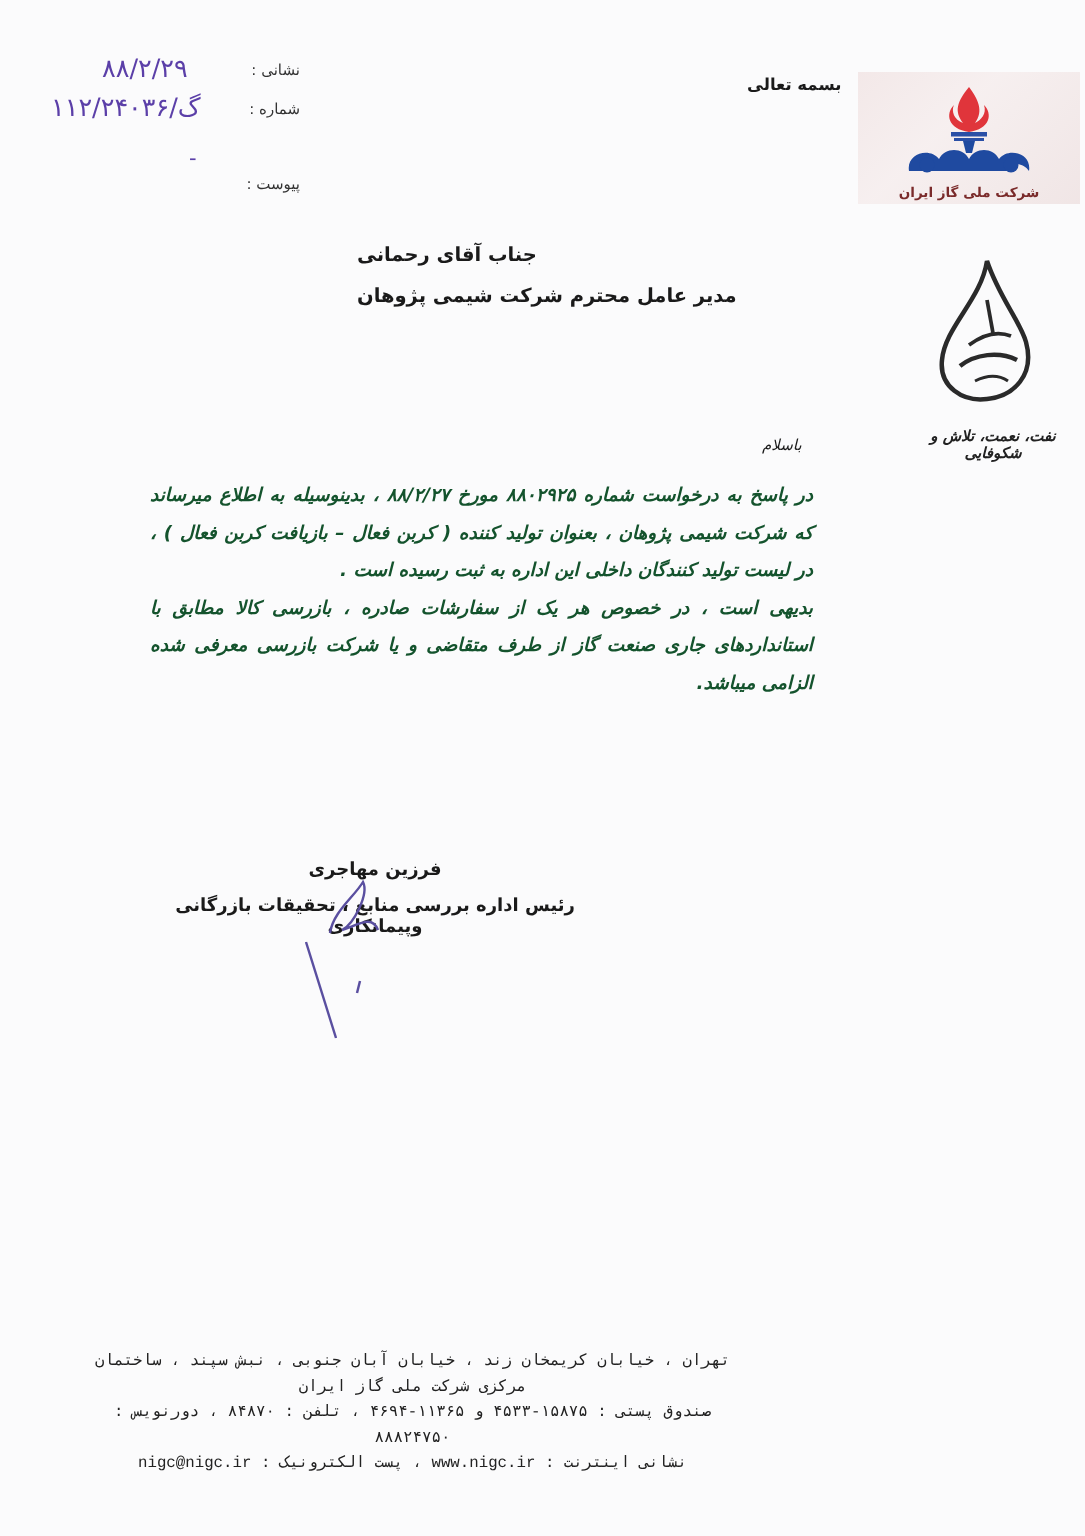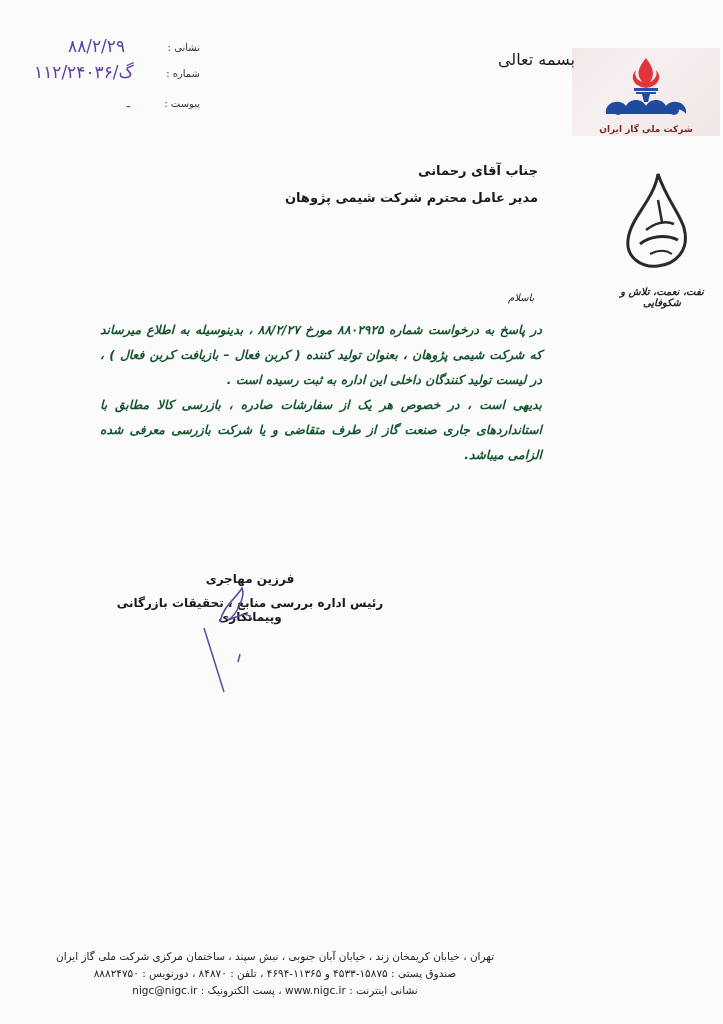--- a/index.html
+++ b/index.html
@@ -15,23 +15,23 @@
   
   .meta-label { font-size: 10px; color: #333; direction: rtl; }
   .hand { color: #5b3fa8; font-family: "DejaVu Sans", sans-serif; font-size: 17px; letter-spacing: 1px; }
 
   
   .letterhead-bg {
     left: 572px; top: 48px; width: 148px; height: 88px;
     background: linear-gradient(135deg, #f2e6e6 0%, #f6eeee 40%, #efe3e3 100%);
     opacity: .9;
   }
-  .bismillah { font-size: 16px; font-weight: normal; }
+  .bismillah { font-size: 11px; font-weight: bold; }
 
-  .recipient { font-size: 13px; font-weight: bold; text-align: right; direction: rtl; }
+  .recipient { font-size: 13px; font-weight: bold; text-align: left; direction: rtl; }
   .greeting { font-size: 10px; font-style: italic; }
   .body-text {
     left: 100px; width: 442px; font-size: 12.3px; line-height: 25px;
     direction: rtl; text-align: justify; text-align-last: right; font-style: italic; font-weight: bold; color: #14532d;
   }
   .body-text p { margin: 0; }
   .sig-name { font-size: 12px; font-weight: bold; direction: rtl; text-align: center; }
   .sig-title { font-size: 12px; font-weight: bold; direction: rtl; text-align: center; }
 
   .footer { left: 50px; width: 450px; text-align: center; direction: rtl; font-size: 10.5px; line-height: 17px; color: #222; }
@@ -58,21 +58,21 @@
     <circle cx="88" cy="58" r="5" fill="#1f4aa0"></circle>
   </svg>
   <div class="logo-caption rtl" style="text-align:center; width:120px;">شرکت ملی گاز ایران</div>
 </div>
 
 <div class="abs" style="left:40px; top:38px; width:160px; height:80px;">
   <div class="abs meta-label" style="right:0; top:4px;">نشانی :</div>
   <div class="abs hand" style="left:28px; top:-2px; direction:rtl;">۸۸/۲/۲۹</div>
   <div class="abs meta-label" style="right:0; top:30px;">شماره :</div>
   <div class="abs hand" style="left:-6px; top:24px; direction:rtl;">گ/۱۱۲/۲۴۰۳۶</div>
-  <div class="abs meta-label" style="right:0; top:60px;">پیوست :</div>
+  <div class="abs meta-label" style="right:0; top:80px;">پیوست :</div>
   <div class="abs hand" style="left:86px; top:60px; font-size:14px;">-</div>
 </div>
 
 <div class="abs recipient" style="right:185px; top:163px; width:300px;">جناب آقای رحمانی</div>
 <div class="abs recipient" style="right:185px; top:190px; width:300px;">مدیر عامل محترم شرکت شیمی پژوهان</div>
 
 <div class="abs" style="left:610px; top:170px; width:100px; height:110px;">
   <svg width="100" height="100" viewBox="0 0 100 100">
     <path d="M48 4 C44 30, 20 48, 18 70 C16 88, 32 98, 48 96 C66 94, 80 80, 74 58 C70 44, 56 28, 48 4 Z" fill="none" stroke="#2a2a2a" stroke-width="3"></path>
     <path d="M30 74 C40 66, 56 64, 68 70" fill="none" stroke="#2a2a2a" stroke-width="3"></path>
@@ -91,21 +91,21 @@
 </div>
 
 <div class="abs sig-name" style="left:120px; top:572px; width:260px;">فرزین مهاجری</div>
 <div class="abs sig-title" style="left:100px; top:596px; width:300px;">رئیس اداره بررسی منابع ، تحقیقات بازرگانی وپیمانکاری</div>
 <svg class="abs" style="left:180px; top:580px;" width="110" height="120" viewBox="0 0 110 120">
   <path d="M24 48 L44 112" stroke="#5a4fa0" stroke-width="1.6" fill="none"></path>
   <path d="M40 42 C42 28, 56 18, 62 8 C66 16, 56 36, 48 40 C60 36, 68 30, 72 40" stroke="#5a4fa0" stroke-width="1.6" fill="none"></path>
   <path d="M60 74 L58 82" stroke="#5a4fa0" stroke-width="1.6" fill="none"></path>
 </svg>
 
-<div class="abs footer" style="top:948px;">
+<div class="abs footer" style="top:900px;font-family:Liberation Mono, monospace;">
   <div>تهران ، خیابان کریمخان زند ، خیابان آبان جنوبی ، نبش سپند ، ساختمان مرکزی شرکت ملی گاز ایران</div>
   <div>صندوق پستی : ۱۵۸۷۵-۴۵۳۳ و ۱۱۳۶۵-۴۶۹۴ ، تلفن : ۸۴۸۷۰ ، دورنویس : ۸۸۸۲۴۷۵۰</div>
   <div>
     <span>نشانی اینترنت :</span>
     <span class="ltr">www.nigc.ir</span>
     <span>، پست الکترونیک :</span>
     <span class="ltr">nigc@nigc.ir</span>
   </div>
 </div>
 

